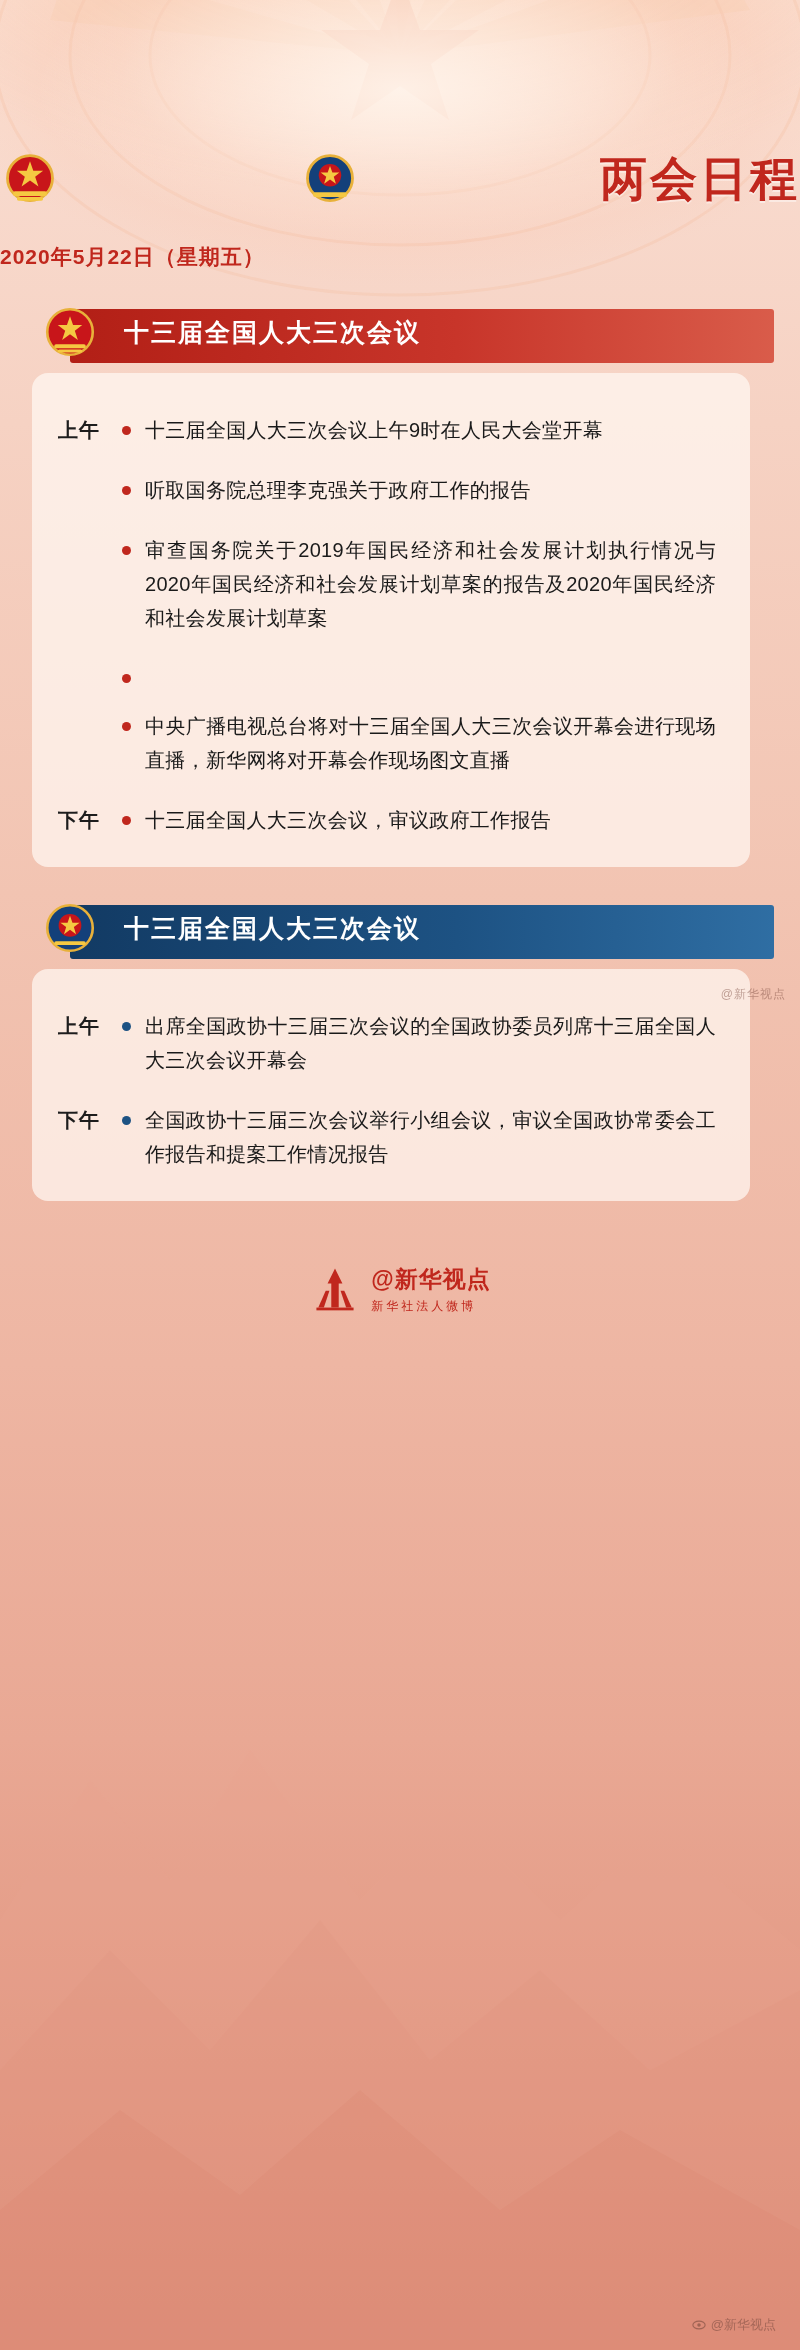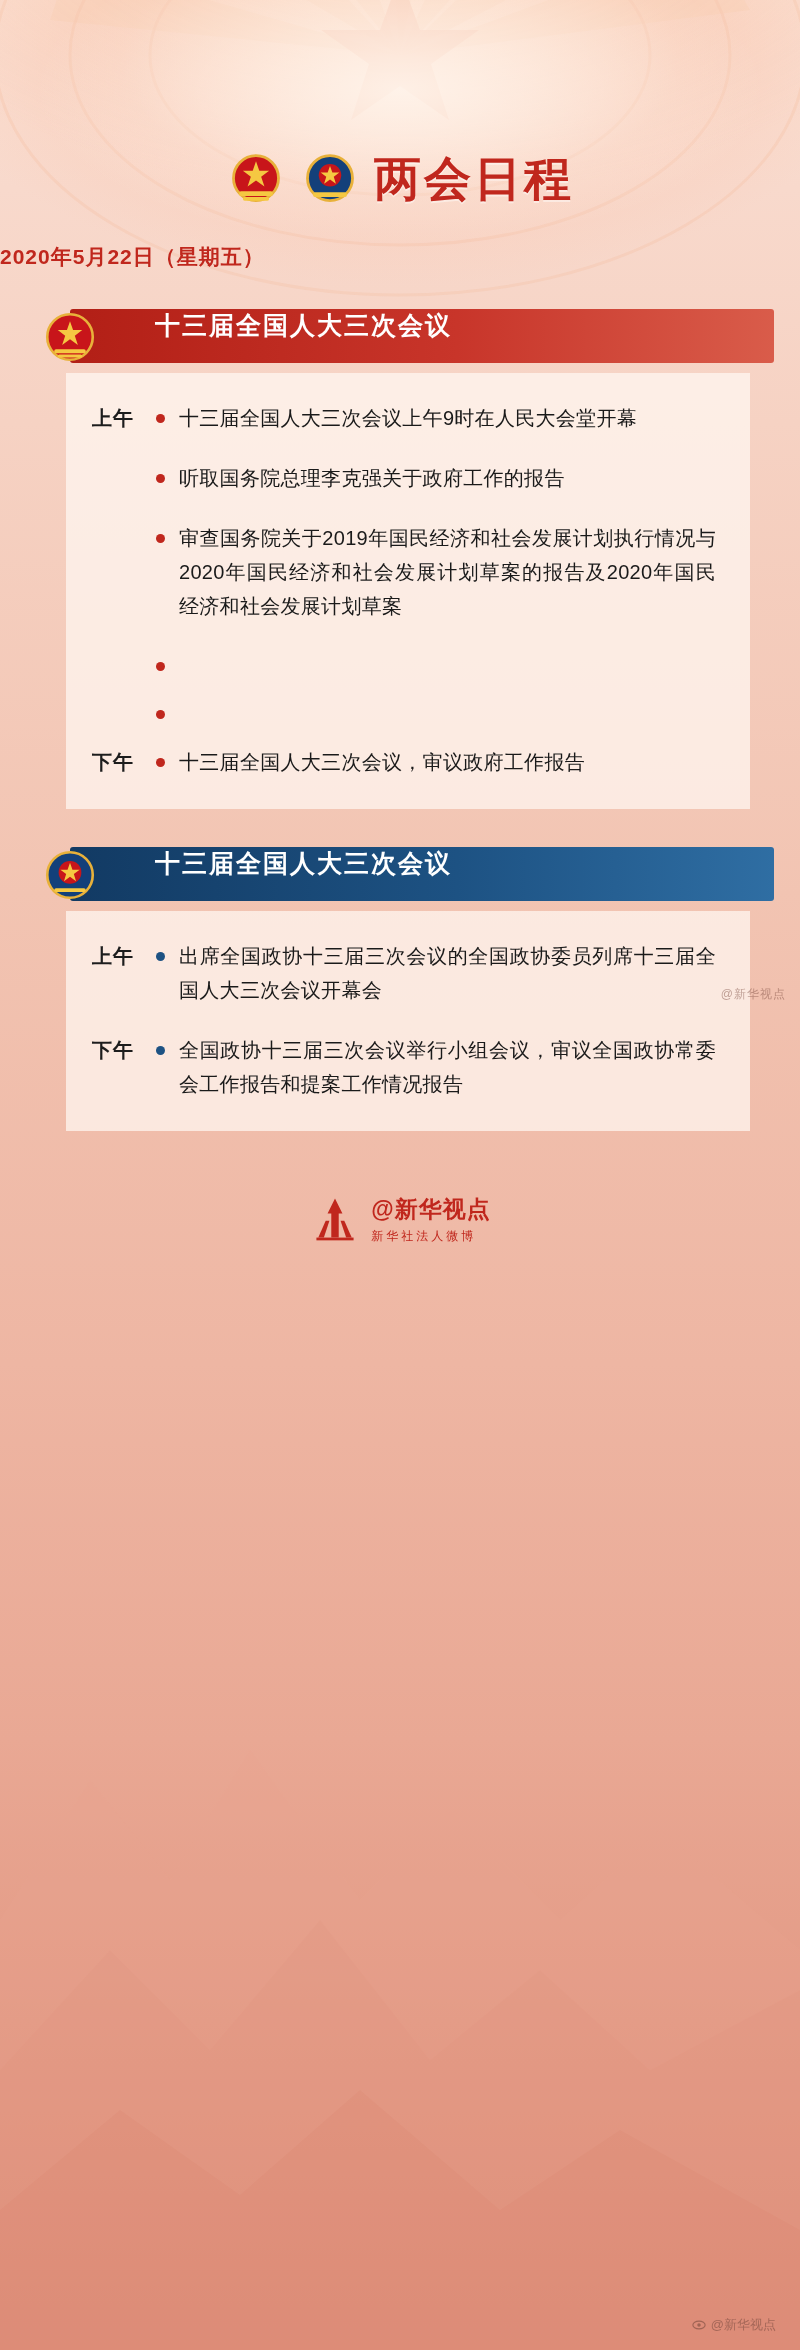--- a/index.html
+++ b/index.html
@@ -29,60 +29,60 @@
   .topglow {
     position: absolute; top: 0; left: 0; width: 800px; height: 360px;
     background: radial-gradient(ellipse 520px 220px at 400px 90px, rgba(255,246,238,0.85), rgba(255,246,238,0) 70%);
     pointer-events: none;
   }
 
   .content { position: relative; z-index: 5; }
 
   
   .header {
-    display: flex; align-items: center; justify-content: center;
+    display: flex; align-items: center; justify-content: space-between;
     gap: 14px; padding-top: 148px;
   }
   .emblem { width: 60px; height: 60px; flex: 0 0 auto; }
   .title {
     font-size: 47px; font-weight: bold; letter-spacing: 3px;
     color: #c0271d; font-family: "Liberation Sans", "DejaVu Sans", sans-serif;
     text-shadow: 0 2px 0 rgba(255,255,255,0.45);
   }
   .subtitle {
     margin-top: 32px; text-align: left;
     font-size: 21px; font-weight: bold; color: #c0271d; letter-spacing: 1px;
   }
 
   
   .section { margin-top: 38px; }
   .banner {
     position: relative; height: 46px; margin: 0 26px 0 42px;
-    display: flex;  gap: 31px;
+    display: flex; align-items: center;
   }
   .banner-bar {
     position: absolute; left: 28px; right: 0; top: 0; height: 54px;
     border-radius: 3px;
   }
   .banner.red .banner-bar { background: linear-gradient(90deg, #b21f16 0%, #c8352a 55%, #d95c4a 100%); }
   .banner.blue .banner-bar { background: linear-gradient(90deg, #123a63 0%, #1d5283 55%, #2f6ea3 100%); }
   .banner-badge {
     position: relative; z-index: 3; width: 56px; height: 56px; flex: 0 0 auto;
   }
   .banner-text {
     position: relative; z-index: 3; margin-left: 26px;
     color: #ffffff; font-size: 25px; font-weight: bold; letter-spacing: 2px;
   }
 
   
   .card {
-    margin: 18px 50px 0 66px;
+    margin: 18px 50px 0 32px;
     background: rgba(255,248,243,0.72);
-    border-radius: 0;
-    padding: 28px 34px 30px 26px;
+    border-radius: 16px;
+    padding: 40px 34px 30px 26px;
   }
   .row { display: flex; align-items: flex-start; margin-bottom: 26px; }
   .row:last-child { margin-bottom: 0; }
   .time-label {
     flex: 0 0 64px; width: 64px; text-align: left;
     font-size: 20px; font-weight: bold; color: #1d1d1d;
     line-height: 34px; letter-spacing: 1px;
   }
   .dot {
     flex: 0 0 auto; width: 9px; height: 9px; border-radius: 50%;
@@ -205,20 +205,21 @@
           <div class="dot"></div>
           <div class="item-text">审查国务院关于2019年国民经济和社会发展计划执行情况与2020年国民经济和社会发展计划草案的报告及2020年国民经济和社会发展计划草案</div>
         </div>
         <div class="row">
           <div class="time-label"></div>
           <div class="dot"></div>
         </div>
         <div class="row">
           <div class="time-label"></div>
           <div class="dot"></div>
+          <div class="item-text">中央广播电视总台将对十三届全国人大三次会议开幕会进行现场直播，新华网将对开幕会作现场图文直播</div>
         </div>
 
         <div class="row">
           <div class="time-label">下午</div>
           <div class="dot"></div>
           <div class="item-text">十三届全国人大三次会议，审议政府工作报告</div>
         </div>
       </div>
     </div>
 

